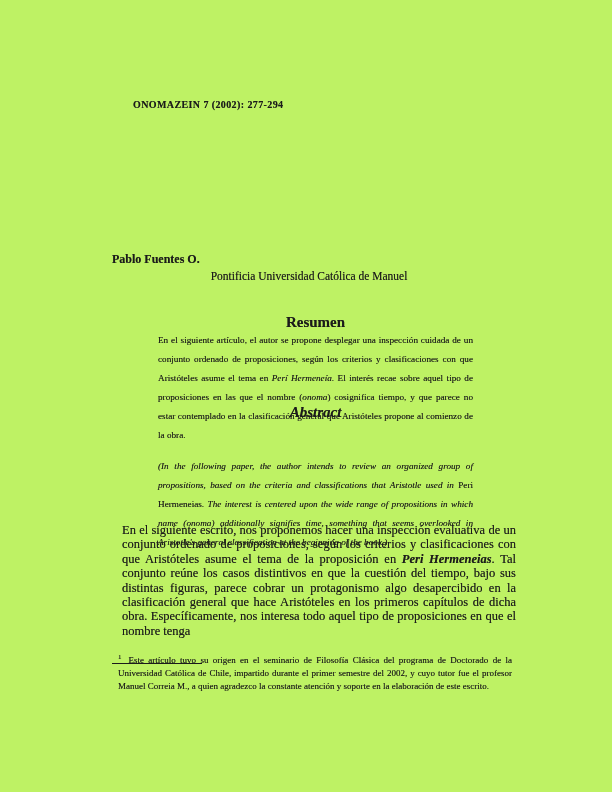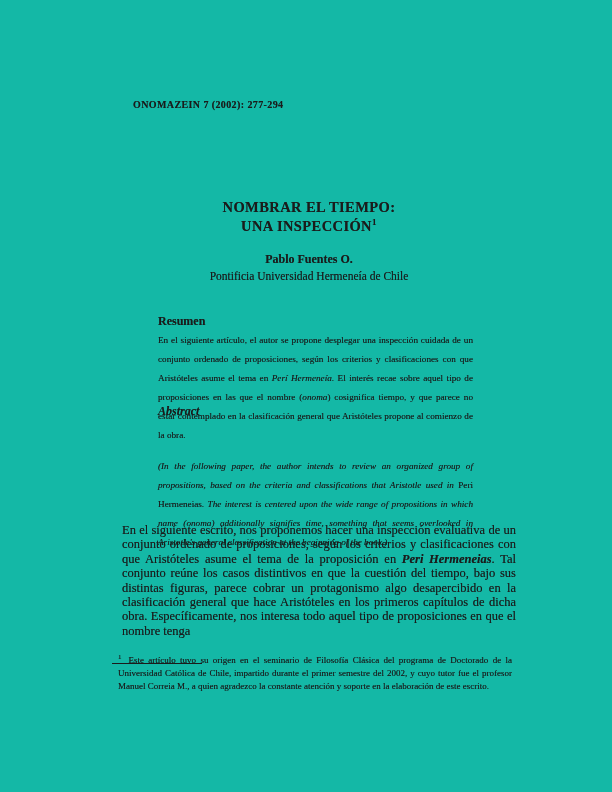--- a/index.html
+++ b/index.html
@@ -5,21 +5,21 @@
   html, body {
     margin: 0;
     padding: 0;
     background: #e8e8e8;
   }
   .page {
     position: relative;
     width: 612px;
     height: 792px;
     margin: 0 auto;
-    background: #14b8a6;
+    background: #bef264;
     overflow: hidden;
     font-family: "Liberation Serif", "DejaVu Serif", serif;
     color: #1b1b1b;
     text-shadow: 0 0 0.4px rgba(20,20,20,0.55);
   }
   .abs { position: absolute; }
 
   .running-header {
     left: 133px;
     top: 99px;
@@ -41,36 +41,36 @@
   .title-block sup {
     font-size: 9px;
     vertical-align: super;
     line-height: 0;
   }
 
   .author {
     left: 112px;
     top: 252px;
     width: 394px;
-    text-align: center;
     font-weight: bold;
     font-size: 12px;
   }
   .affiliation {
     left: 112px;
     top: 270px;
     width: 394px;
     text-align: center;
     font-size: 11.5px;
   }
 
   .small-heading {
     left: 158px;
     width: 315px;
-    font-size: 12px;
+    text-align: center;
+    font-size: 15px;
     font-weight: bold;
   }
   .resumen-heading { top: 314px; }
   .abstract-heading { top: 404px; font-style: italic; }
 
   .small-par {
     left: 158px;
     width: 315px;
     font-size: 9.2px;
     line-height: 19px;
@@ -115,28 +115,24 @@
   .seg-i { font-style: italic; }
   .seg-bi { font-style: italic; font-weight: bold; }
 </style>
 </head>
 <body>
 
 <div class="page">
 
   <div class="abs running-header">ONOMAZEIN 7 (2002): 277-294</div>
 
-  <div class="abs title-block">
-    <span>NOMBRAR EL TIEMPO:</span><br>
-    <span>UNA INSPECCIÓN</span><sup>1</sup>
-  </div>
 
   <div class="abs author">Pablo Fuentes O.</div>
 
-  <div class="abs affiliation">Pontificia Universidad Hermeneía de Chile</div>
+  <div class="abs affiliation">Pontificia Universidad Católica de Manuel</div>
 
   <div class="abs small-heading resumen-heading">Resumen</div>
 
   <div class="abs small-par resumen-text"><span class="seg-n">En el siguiente artículo, el autor se propone desplegar una inspección cuidada de un conjunto ordenado de proposiciones, según los criterios y clasificaciones con que Aristóteles asume el tema en </span><span class="seg-i">Perí Hermeneía</span><span class="seg-n">. El interés recae sobre aquel tipo de proposiciones en las que el nombre (</span><span class="seg-i">onoma</span><span class="seg-n">) cosignifica tiempo, y que parece no estar contemplado en la clasificación general que Aristóteles propone al comienzo de la obra.</span></div>
 
   <div class="abs small-heading abstract-heading">Abstract</div>
 
   <div class="abs small-par abstract-text"><span class="seg-i">(In the following paper, the author intends to review an organized group of propositions, based on the criteria and classifications that Aristotle used in </span><span class="seg-n">Peri Hermeneias</span><span class="seg-i">. The interest is centered upon the wide range of propositions in which name (onoma) additionally signifies time, something that seems overlooked in Aristotle's general classification at the beginning of the book.)</span></div>
 
   <div class="abs body-paragraph"><span class="seg-n">En el siguiente escrito, nos proponemos hacer una inspección evaluativa de un conjunto ordenado de proposiciones, según los criterios y clasificaciones con que Aristóteles asume el tema de la proposición en </span><span class="seg-bi">Peri Hermeneias</span><span class="seg-n">. Tal conjunto reúne los casos distintivos en que la cuestión del tiempo, bajo sus distintas figuras, parece cobrar un protagonismo algo desapercibido en la clasificación general que hace Aristóteles en los primeros capítulos de dicha obra. Específicamente, nos interesa todo aquel tipo de proposiciones en que el nombre tenga</span></div>

